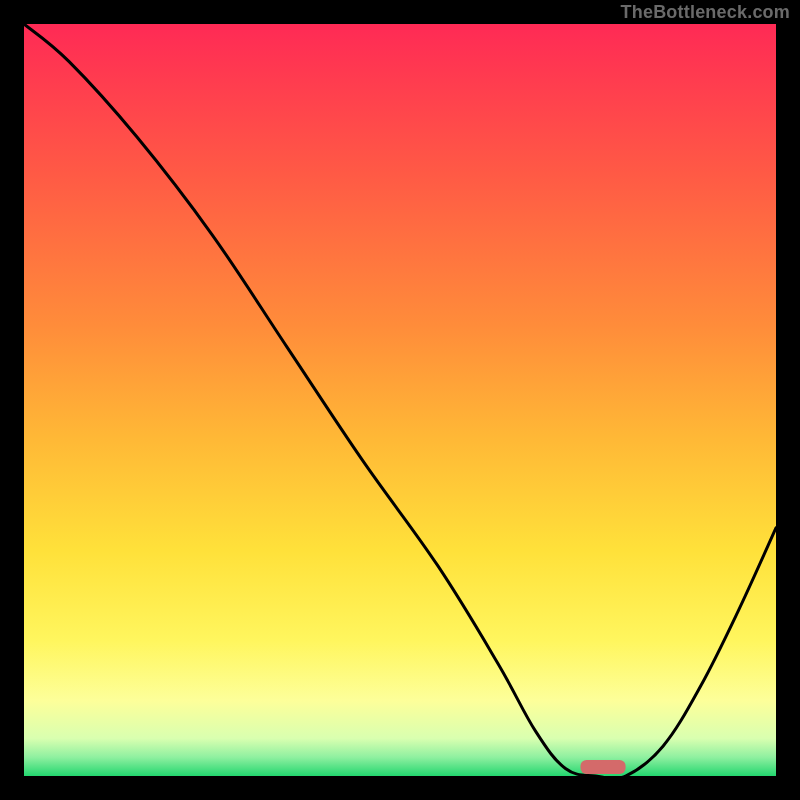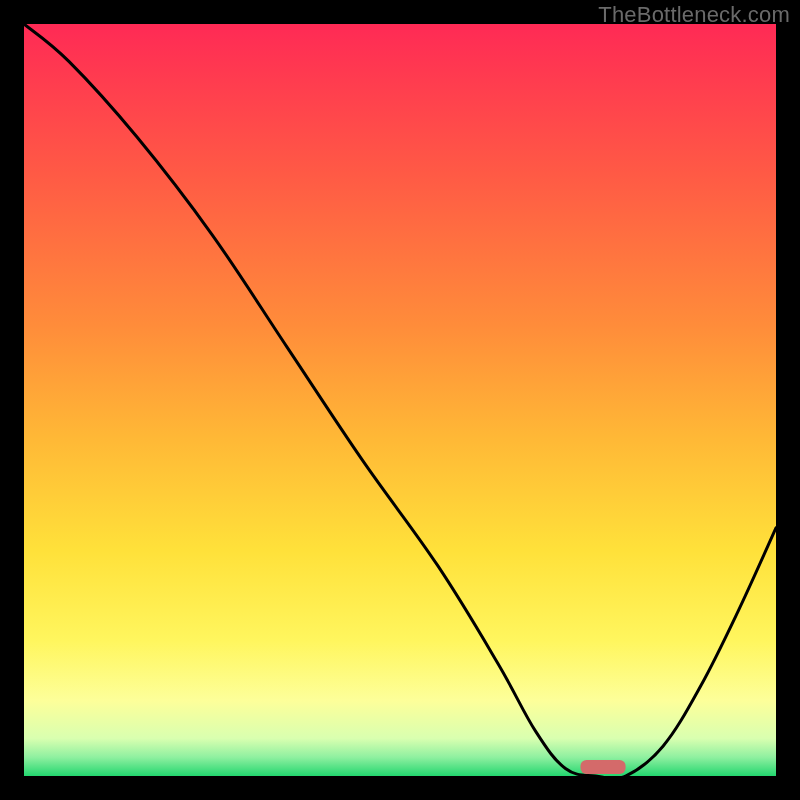--- a/index.html
+++ b/index.html
@@ -24,22 +24,22 @@
     top: 0;
     width: 752px;
     height: 752px;
   }
   .watermark {
     position: absolute;
     top: 2px;
     right: 10px;
     color: #6a6a6a;
     font-family: Arial, Helvetica, sans-serif;
-    font-size: 22px;
-    font-weight: 400;
+    font-size: 18px;
+    font-weight: 700;
     letter-spacing: 0.2px;
     user-select: none;
   }
   svg {
     display: block;
   }
 </style>
 </head>
 <body>
 

